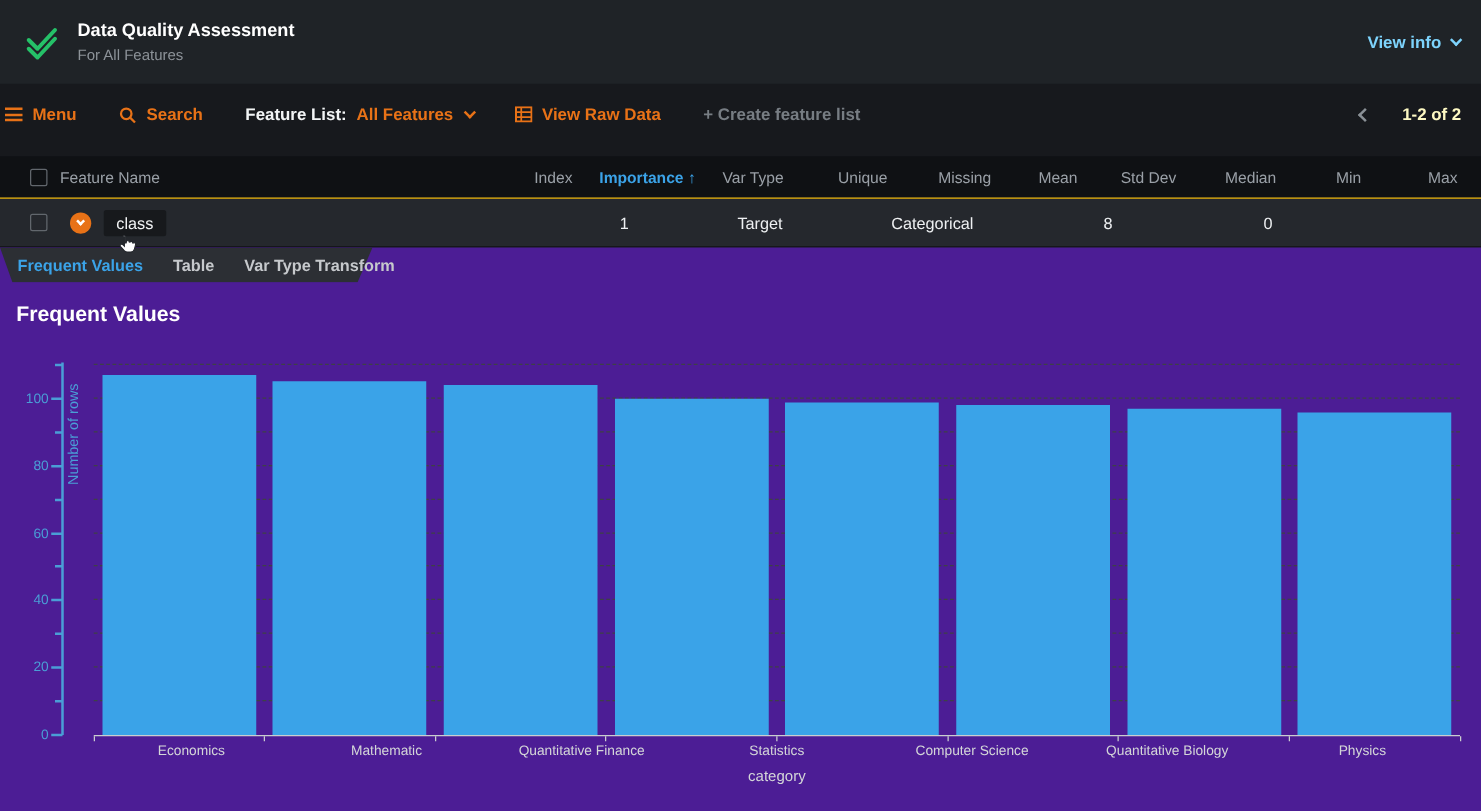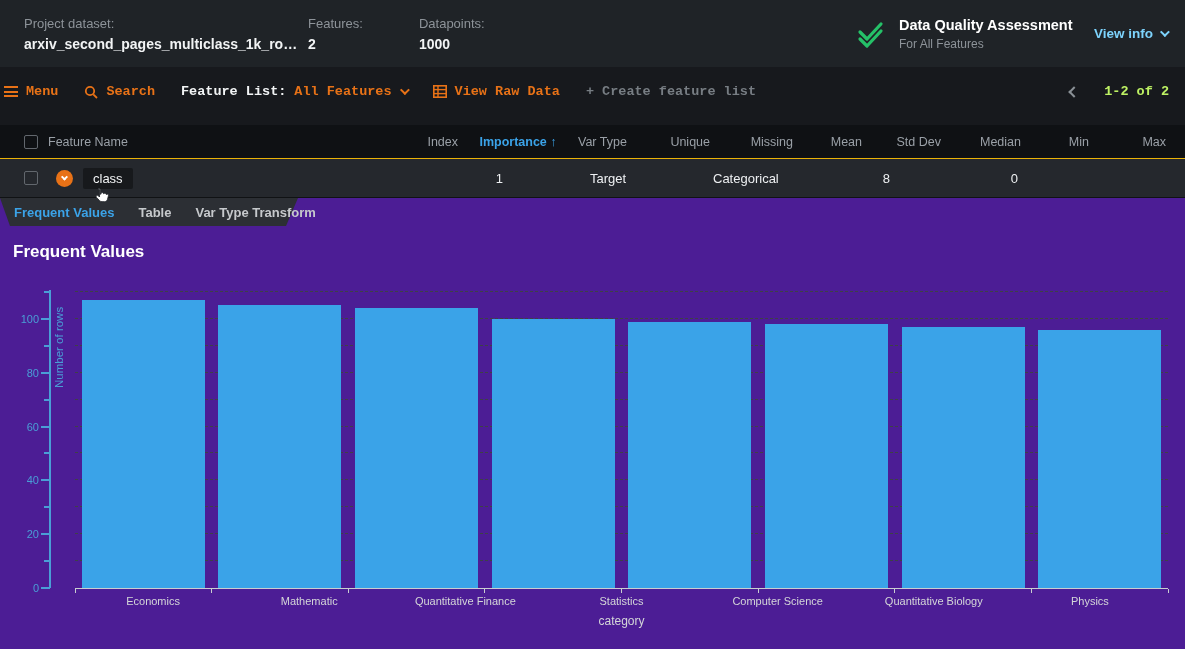--- a/index.html
+++ b/index.html
@@ -16,30 +16,30 @@
   .stat.dataset { width:228px; }
   .dqa-icon { width:30px; height:30px; margin-right:14px; flex:0 0 auto; }
   .dqa-title { font-size:14.5px; font-weight:bold; color:#fff; margin-bottom:4px; }
   .dqa-sub { font-size:12px; color:#8d9399; }
   .view-info { margin-left:auto; color:#7dd3fc; font-size:13.5px; font-weight:bold; display:flex; align-items:center; gap:7px; cursor:pointer; }
 
   .chev { display:inline-block; width:7px; height:7px; border-right:2px solid currentColor; border-bottom:2px solid currentColor; transform:rotate(45deg) translateY(-2px); }
   .chev-left { display:inline-block; width:8px; height:8px; border-left:2px solid currentColor; border-bottom:2px solid currentColor; transform:rotate(45deg); }
 
   
-  .menubar { height:49px; display:flex; align-items:center; padding:0 16px 0 4px; gap:26px; font-size:13.5px; font-weight:bold;font-family:Liberation Mono, monospace; }
+  .menubar { height:49px; display:flex; align-items:center; padding:0 16px 0 4px; gap:34px; font-size:13.5px; font-weight:bold; }
   .mitem { display:flex; align-items:center; gap:8px; color:#e87217; cursor:pointer; }
   .mlabel-white { color:#f2f4f5; }
   .mgray { color:#777d83;align-items:center; }
   .burger { width:14px; height:11px; border-top:2px solid #e87217; border-bottom:2px solid #e87217; position:relative; }
   .burger::after { content:""; position:absolute; left:0; right:0; top:2.5px; height:2px; background:#e87217; }
   .flist { display:flex; align-items:center; gap:8px; }
   .pager { margin-left:auto; display:flex; align-items:center; gap:26px; }
   .pager .chev-left { color:#8a9096; }
-  .pager-text { color:#bef264; font-size:13.5px; font-weight:bold; }
+  .pager-text { color:#fef9c3; font-size:13.5px; font-weight:bold; }
 
   
   .ftable { margin-top:9px; }
   .frow { display:grid; grid-template-columns:410px 48px 120px 64px 68px 83px 69px 79px 80px 68px 77px; padding-right:19px; align-items:center; }
   .fhead { height:33px; background:#0f1114; color:#9aa0a7; font-size:12.5px; }
   .fbody { height:40px; background:#25282d; border-top:1px solid #eab308; border-bottom:1px solid #101214; font-size:13px;gap:45px; }
   .cell-r { text-align:right; }
   .cell-c { text-align:center; }
   .namecell { display:flex; align-items:center; gap:10px; padding-left:24px; }
   .checkbox { width:14px; height:14px; border:1px solid #62676d; border-radius:2px; background:transparent; flex:0 0 auto; cursor:pointer; }
@@ -74,34 +74,20 @@
   .x-slot { flex:1; display:flex; justify-content:center; padding-top:6px; font-size:11px; color:#d4d6d8; white-space:nowrap; overflow:visible; }
   .x-btick { position:absolute; top:0; width:1px; height:4px; background:#c9cdd0; }
   .x-title { text-align:center; font-size:12px; color:#d4d6d8; margin-top:7px; }
 
   .cursor { position:absolute; left:92px; top:186px; width:19px; height:19px; z-index:50; pointer-events:none; }
 </style>
 </head>
 <body>
 
 <div class="topbar">
-  <div class="topbar-left">
-    <div class="stat dataset">
-      <div class="stat-label">Project dataset:</div>
-      <div class="stat-value">arxiv_second_pages_multiclass_1k_ro…</div>
-    </div>
-    <div class="stat">
-      <div class="stat-label">Features:</div>
-      <div class="stat-value">2</div>
-    </div>
-    <div class="stat">
-      <div class="stat-label">Datapoints:</div>
-      <div class="stat-value">1000</div>
-    </div>
-  </div>
   <div class="topbar-right">
     <svg class="dqa-icon" viewBox="0 0 30 30">
       <path d="M5 13 L12 20 L26 5" stroke="#25c168" stroke-width="3.2" fill="none" stroke-linecap="round" stroke-linejoin="round"></path>
       <path d="M5 20 L12 27 L26 12" stroke="#25c168" stroke-width="3.2" fill="none" stroke-linecap="round" stroke-linejoin="round"></path>
     </svg>
     <div>
       <div class="dqa-title">Data Quality Assessment</div>
       <div class="dqa-sub">For All Features</div>
     </div>
     <div class="view-info">

